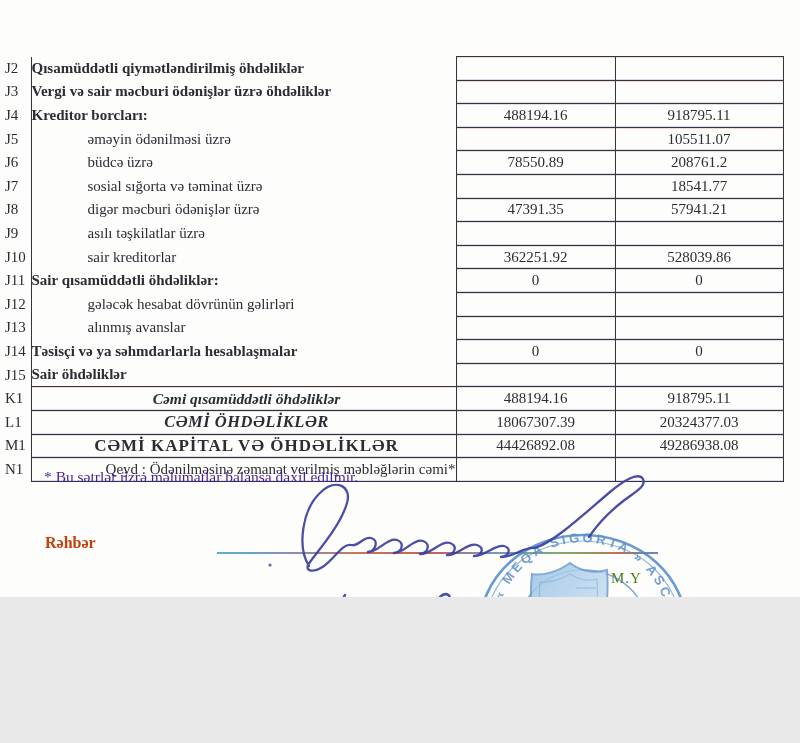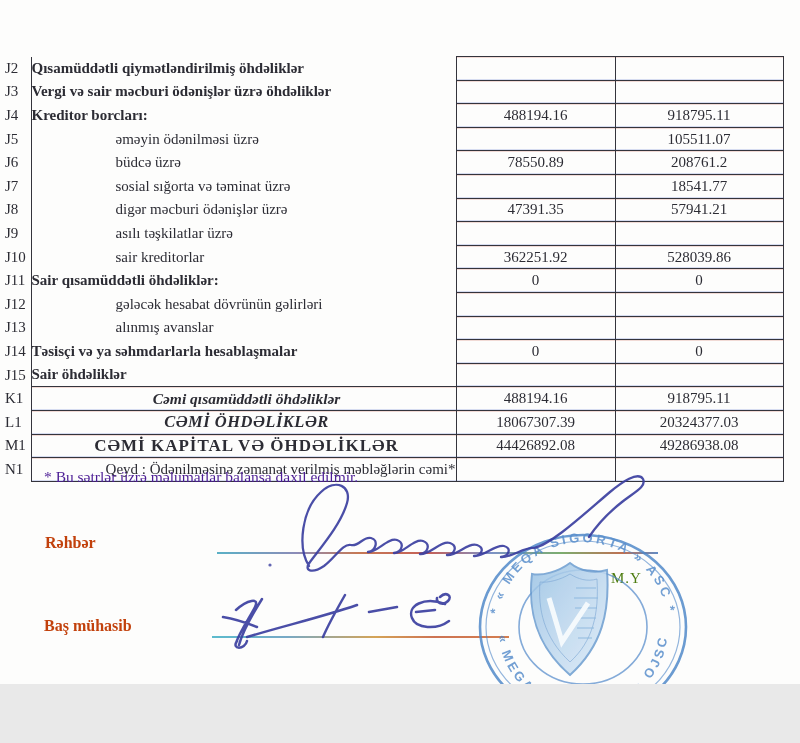--- a/index.html
+++ b/index.html
@@ -2,39 +2,39 @@
 <html style="--stamp-blue: #4d86c8; --ink-blue: #3b3f9f; --border-dark: #34343c;"><head>
 <meta charset="utf-8">
 <style>
   :root{
     --stamp-blue:#4d86c8;
     --ink-blue:#3b3f9f;
     --border-dark:#34343c;
   }
   html,body{margin:0;padding:0;background:#e9e9e9;}
   .sheet{
-    position:relative;width:800px;height:684px;background:#fdfdfc;
+    position:relative;width:800px;height:597px;background:#fdfdfc;
     font-family:"Liberation Serif",serif;overflow:hidden;margin:0 auto;
   }
   
   table.balance{
     position:absolute;left:5px;top:56px;border-collapse:collapse;table-layout:fixed;
   }
   table.balance td{
     padding:0;height:22.6px;font-size:15px;color:#2c2c34;vertical-align:middle;
     white-space:nowrap;overflow:hidden;
   }
   td.code{font-size:14.5px;color:#3a3a44;padding-left:5px;}
   td.label{border-left:1.6px solid var(--border-dark);padding-left:6px;}
   td.val{
     border:1.4px solid var(--border-dark);text-align:center;color:#33333b;
     box-shadow:inset 0 1px 0 rgba(190,60,40,.18), inset 0 -1px 0 rgba(40,70,190,.18);
   }
   tr.main td.label{font-weight:bold;}
-  tr.sub td.label{font-weight:normal;padding-left:84px;}
+  tr.sub td.label{font-weight:normal;padding-left:56px;}
   tr.boxed td.label{
     border:1.4px solid var(--border-dark);text-align:center;padding-left:6px;
     box-shadow:inset 0 1px 0 rgba(190,60,40,.18), inset 0 -1px 0 rgba(40,70,190,.18);
   }
   tr.total-italic td.label{font-style:italic;font-weight:bold;font-size:15.5px;}
   tr.total-italic-caps td.label{font-style:italic;font-weight:bold;font-size:16.5px;letter-spacing:.5px;}
   tr.total-caps td.label{font-weight:bold;font-size:17px;letter-spacing:1px;}
   tr.note td.label{text-align:right;padding-left:6px;font-weight:normal;font-size:15px;}
   
   .footnote{position:absolute;left:44px;top:468px;font-size:15.5px;color:#4c1d95;}

